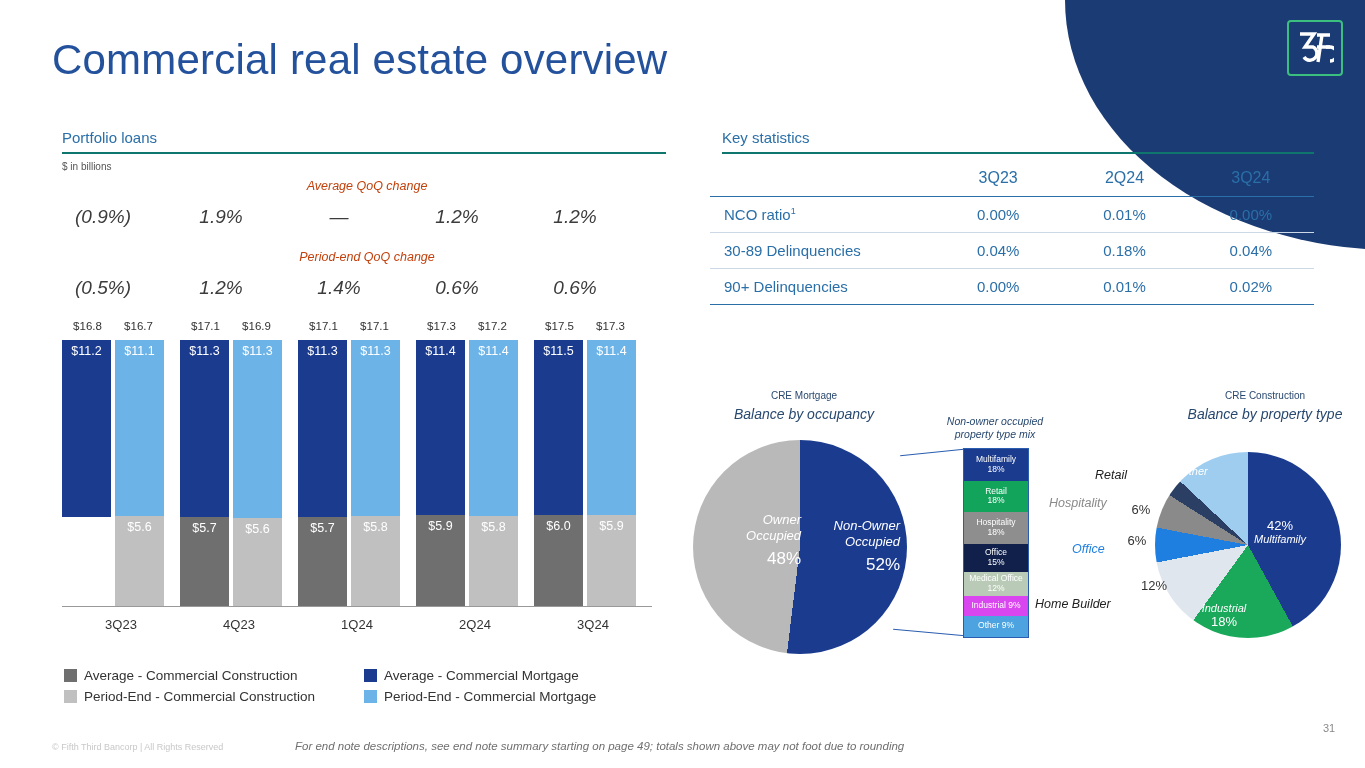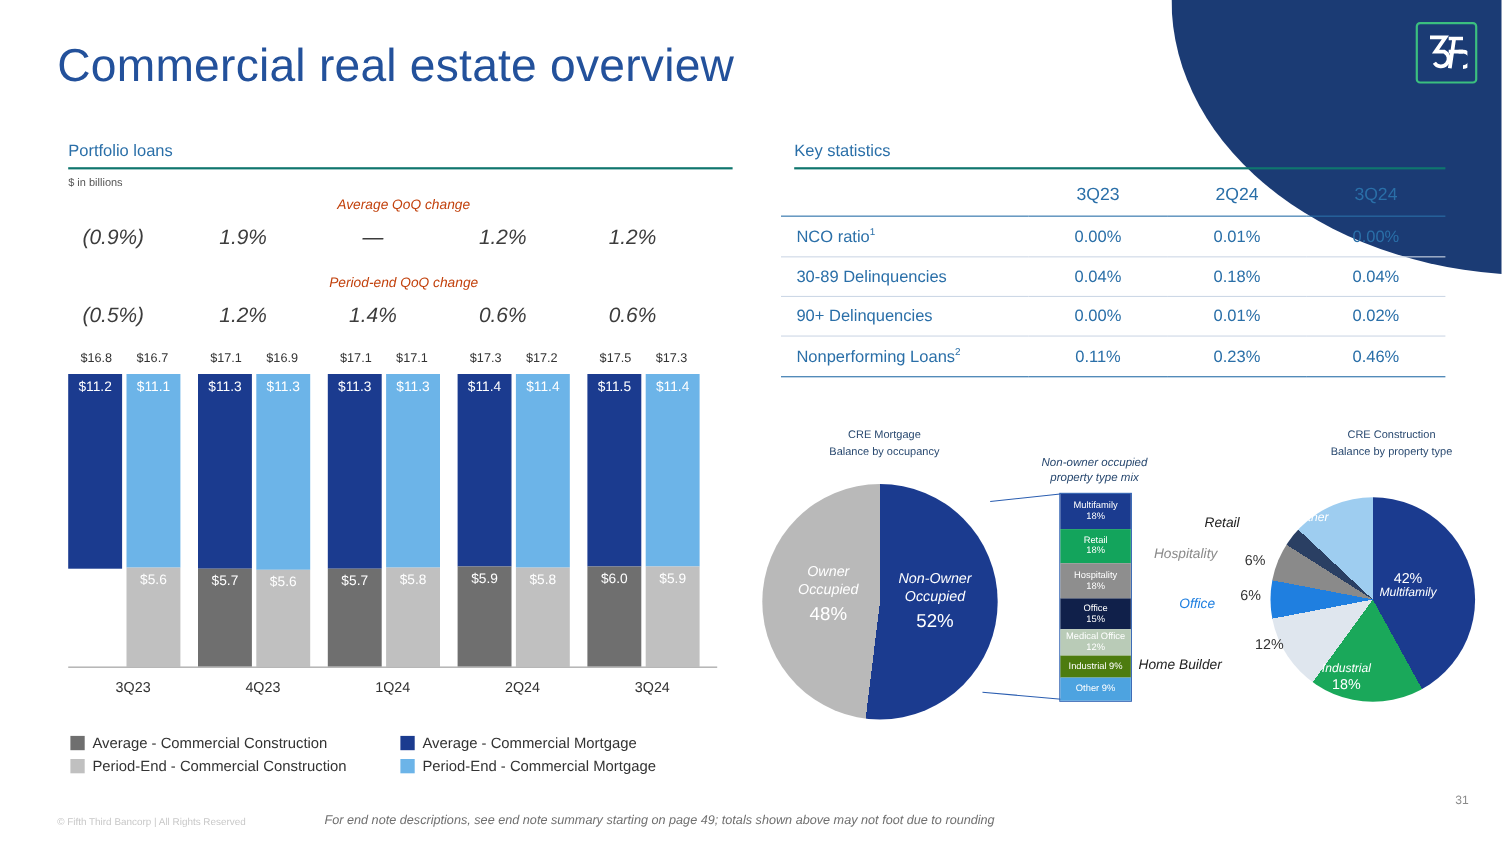--- a/index.html
+++ b/index.html
@@ -137,33 +137,33 @@
   #keystats thead th { border-bottom: 1.5px solid #2a6fa8; font-size: 16px; }
   #keystats tbody tr { border-bottom: 1px solid #cdd8e6; }
   #keystats tbody tr:last-child { border-bottom: 1.5px solid #2a6fa8; }
   sup { font-size: 9px; }
 
   
   .pie-title {
     position: absolute; font-size: 10px; color: #28486f; text-align: center;
   }
   .pie-sub {
-    position: absolute; font-size: 10px; color: #28486f; text-align: center;
+    position: absolute; font-size: 14px; font-style: italic; color: #28486f; text-align: center;
   }
   #pie1-title { left: 690px; top: 390px; width: 228px; }
   #pie1-sub   { left: 690px; top: 406px; width: 228px; }
   #pie2-title { left: 1150px; top: 390px; width: 230px; }
   #pie2-sub   { left: 1150px; top: 406px; width: 230px; }
 
   #pie1 {
     position: absolute; left: 693px; top: 440px; width: 214px; height: 214px;
     border-radius: 50%;
     background: conic-gradient(from 0deg, #1b3b8f 0deg 187deg, #b9b9b9 187deg 360deg);
   }
-  .pie-lab { position: absolute; text-align: center; }
+  .pie-lab { position: absolute; text-align: right; }
   #pie1-lab-nonowner {
     left: 800px; top: 518px; width: 100px;
     color:#fff; font-size: 13px; font-style: italic; line-height: 1.25;
   }
   #pie1-lab-nonowner .pct { font-style: normal; font-size: 17px; display:block; margin-top:3px;}
   #pie1-lab-owner {
     left: 705px; top: 512px; width: 96px;
     color:#fff; font-size: 13px; font-style: italic; line-height: 1.25;
   }
   #pie1-lab-owner .pct { font-style: normal; font-size: 17px; display:block; margin-top:3px;}
@@ -404,26 +404,20 @@
       <td>0.04%</td>
       <td>0.18%</td>
       <td>0.04%</td>
     </tr>
     <tr>
       <td class="rowhead"><span>90+ Delinquencies</span></td>
       <td>0.00%</td>
       <td>0.01%</td>
       <td>0.02%</td>
     </tr>
-    <tr>
-      <td class="rowhead"><span>Nonperforming Loans</span><sup>2</sup></td>
-      <td>0.11%</td>
-      <td>0.23%</td>
-      <td>0.46%</td>
-    </tr>
   </tbody>
 </table>
 
 <div class="pie-title" id="pie1-title">CRE Mortgage</div>
 <div class="pie-sub" id="pie1-sub">Balance by occupancy</div>
 <div id="pie1"></div>
 <div class="pie-lab" id="pie1-lab-nonowner">
   <span>Non-Owner Occupied</span>
   <span class="pct">52%</span>
 </div>
@@ -449,21 +443,21 @@
     <span>18%</span>
   </div>
   <div class="mix-seg" style="background:#10204a; height:15.2%;">
     <b>Office</b>
     <span>15%</span>
   </div>
   <div class="mix-seg" style="background:#b9cbb7; height:12.6%; color:#fff;">
     <b>Medical Office</b>
     <span>12%</span>
   </div>
-  <div class="mix-seg" style="background:#4d7c0f; height:10.5%;">
+  <div class="mix-seg" style="background:#d946ef; height:10.5%;">
     <b>Industrial 9%</b>
   </div>
   <div class="mix-seg" style="background:#4da3e0; height:11.3%;">
     <b>Other 9%</b>
   </div>
 </div>
 
 <div class="pie-title" id="pie2-title">CRE Construction</div>
 <div class="pie-sub" id="pie2-sub">Balance by property type</div>
 <div id="pie2"></div>

